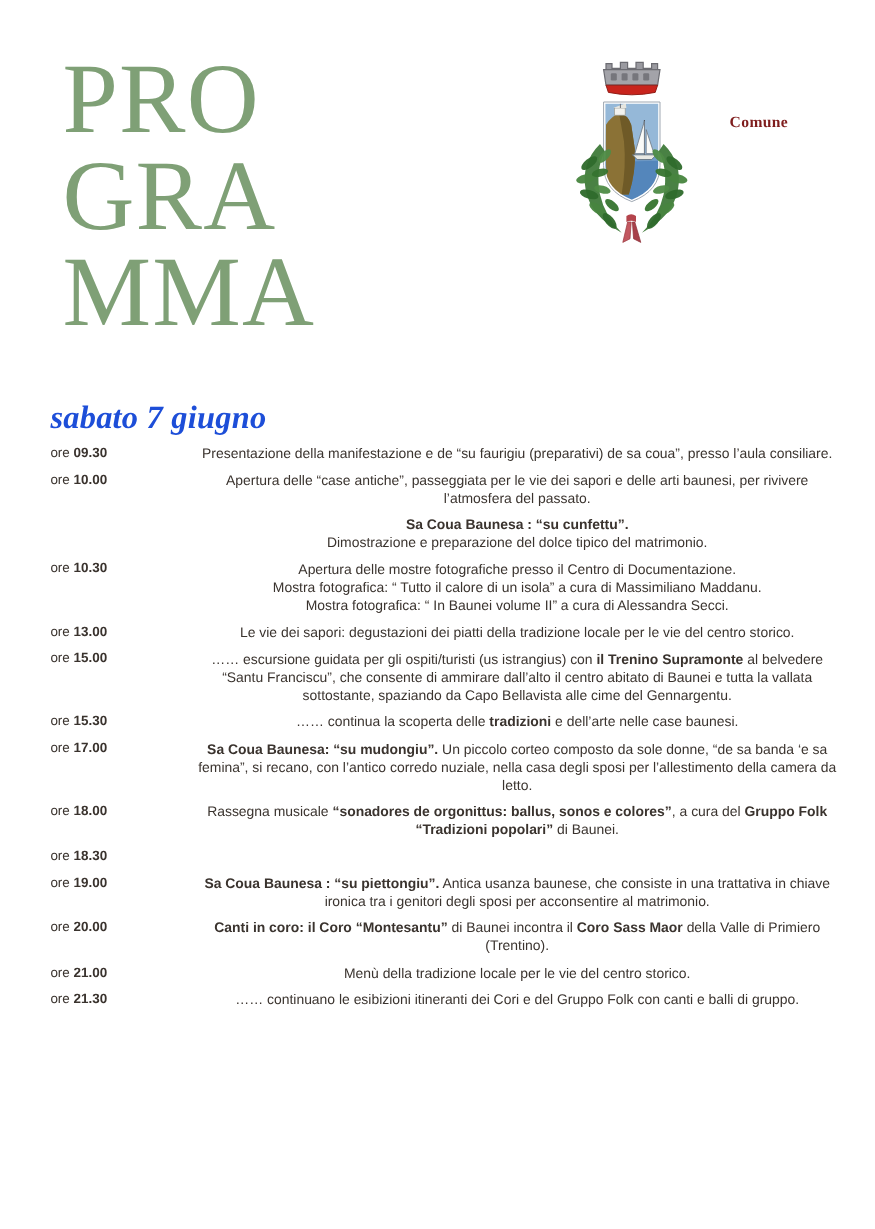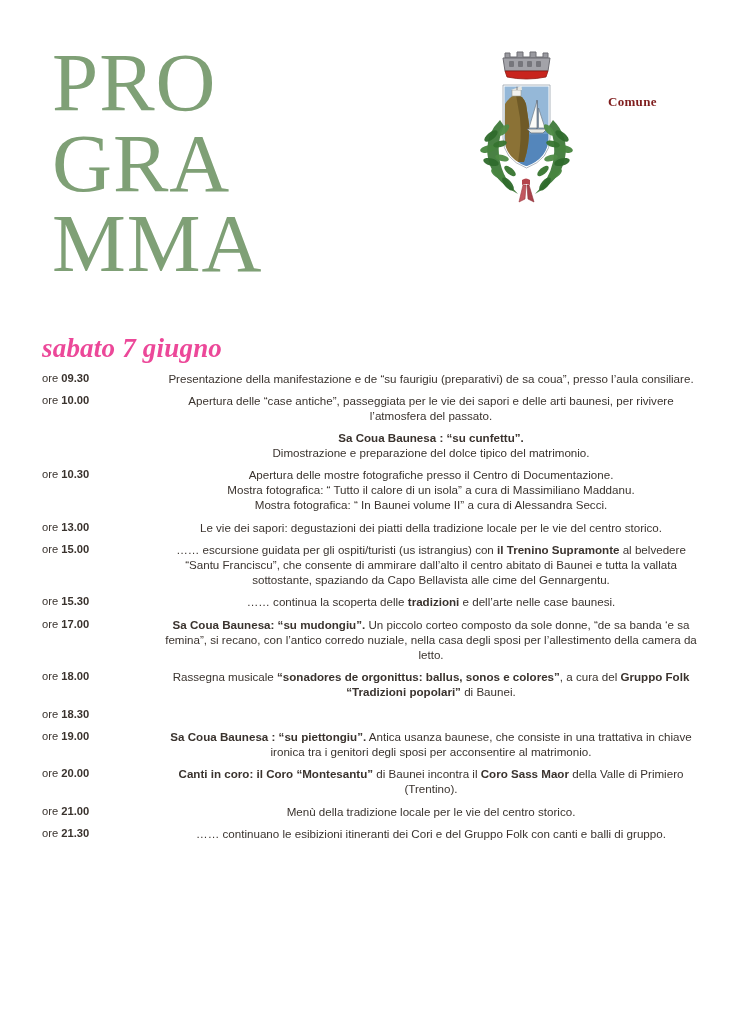--- a/index.html
+++ b/index.html
@@ -73,21 +73,21 @@
 
   
   .day-heading {
     position: absolute;
     left: 42px;
     top: 333px;
     font-family: "Liberation Serif", "DejaVu Serif", serif;
     font-style: italic;
     font-weight: 700;
     font-size: 27px;
-    color: #ec4899;
+    color: #1d4ed8;
     letter-spacing: 0.2px;
   }
 
   
   .schedule {
     position: absolute;
     left: 42px;
     top: 371px;
     width: 660px;
   }

